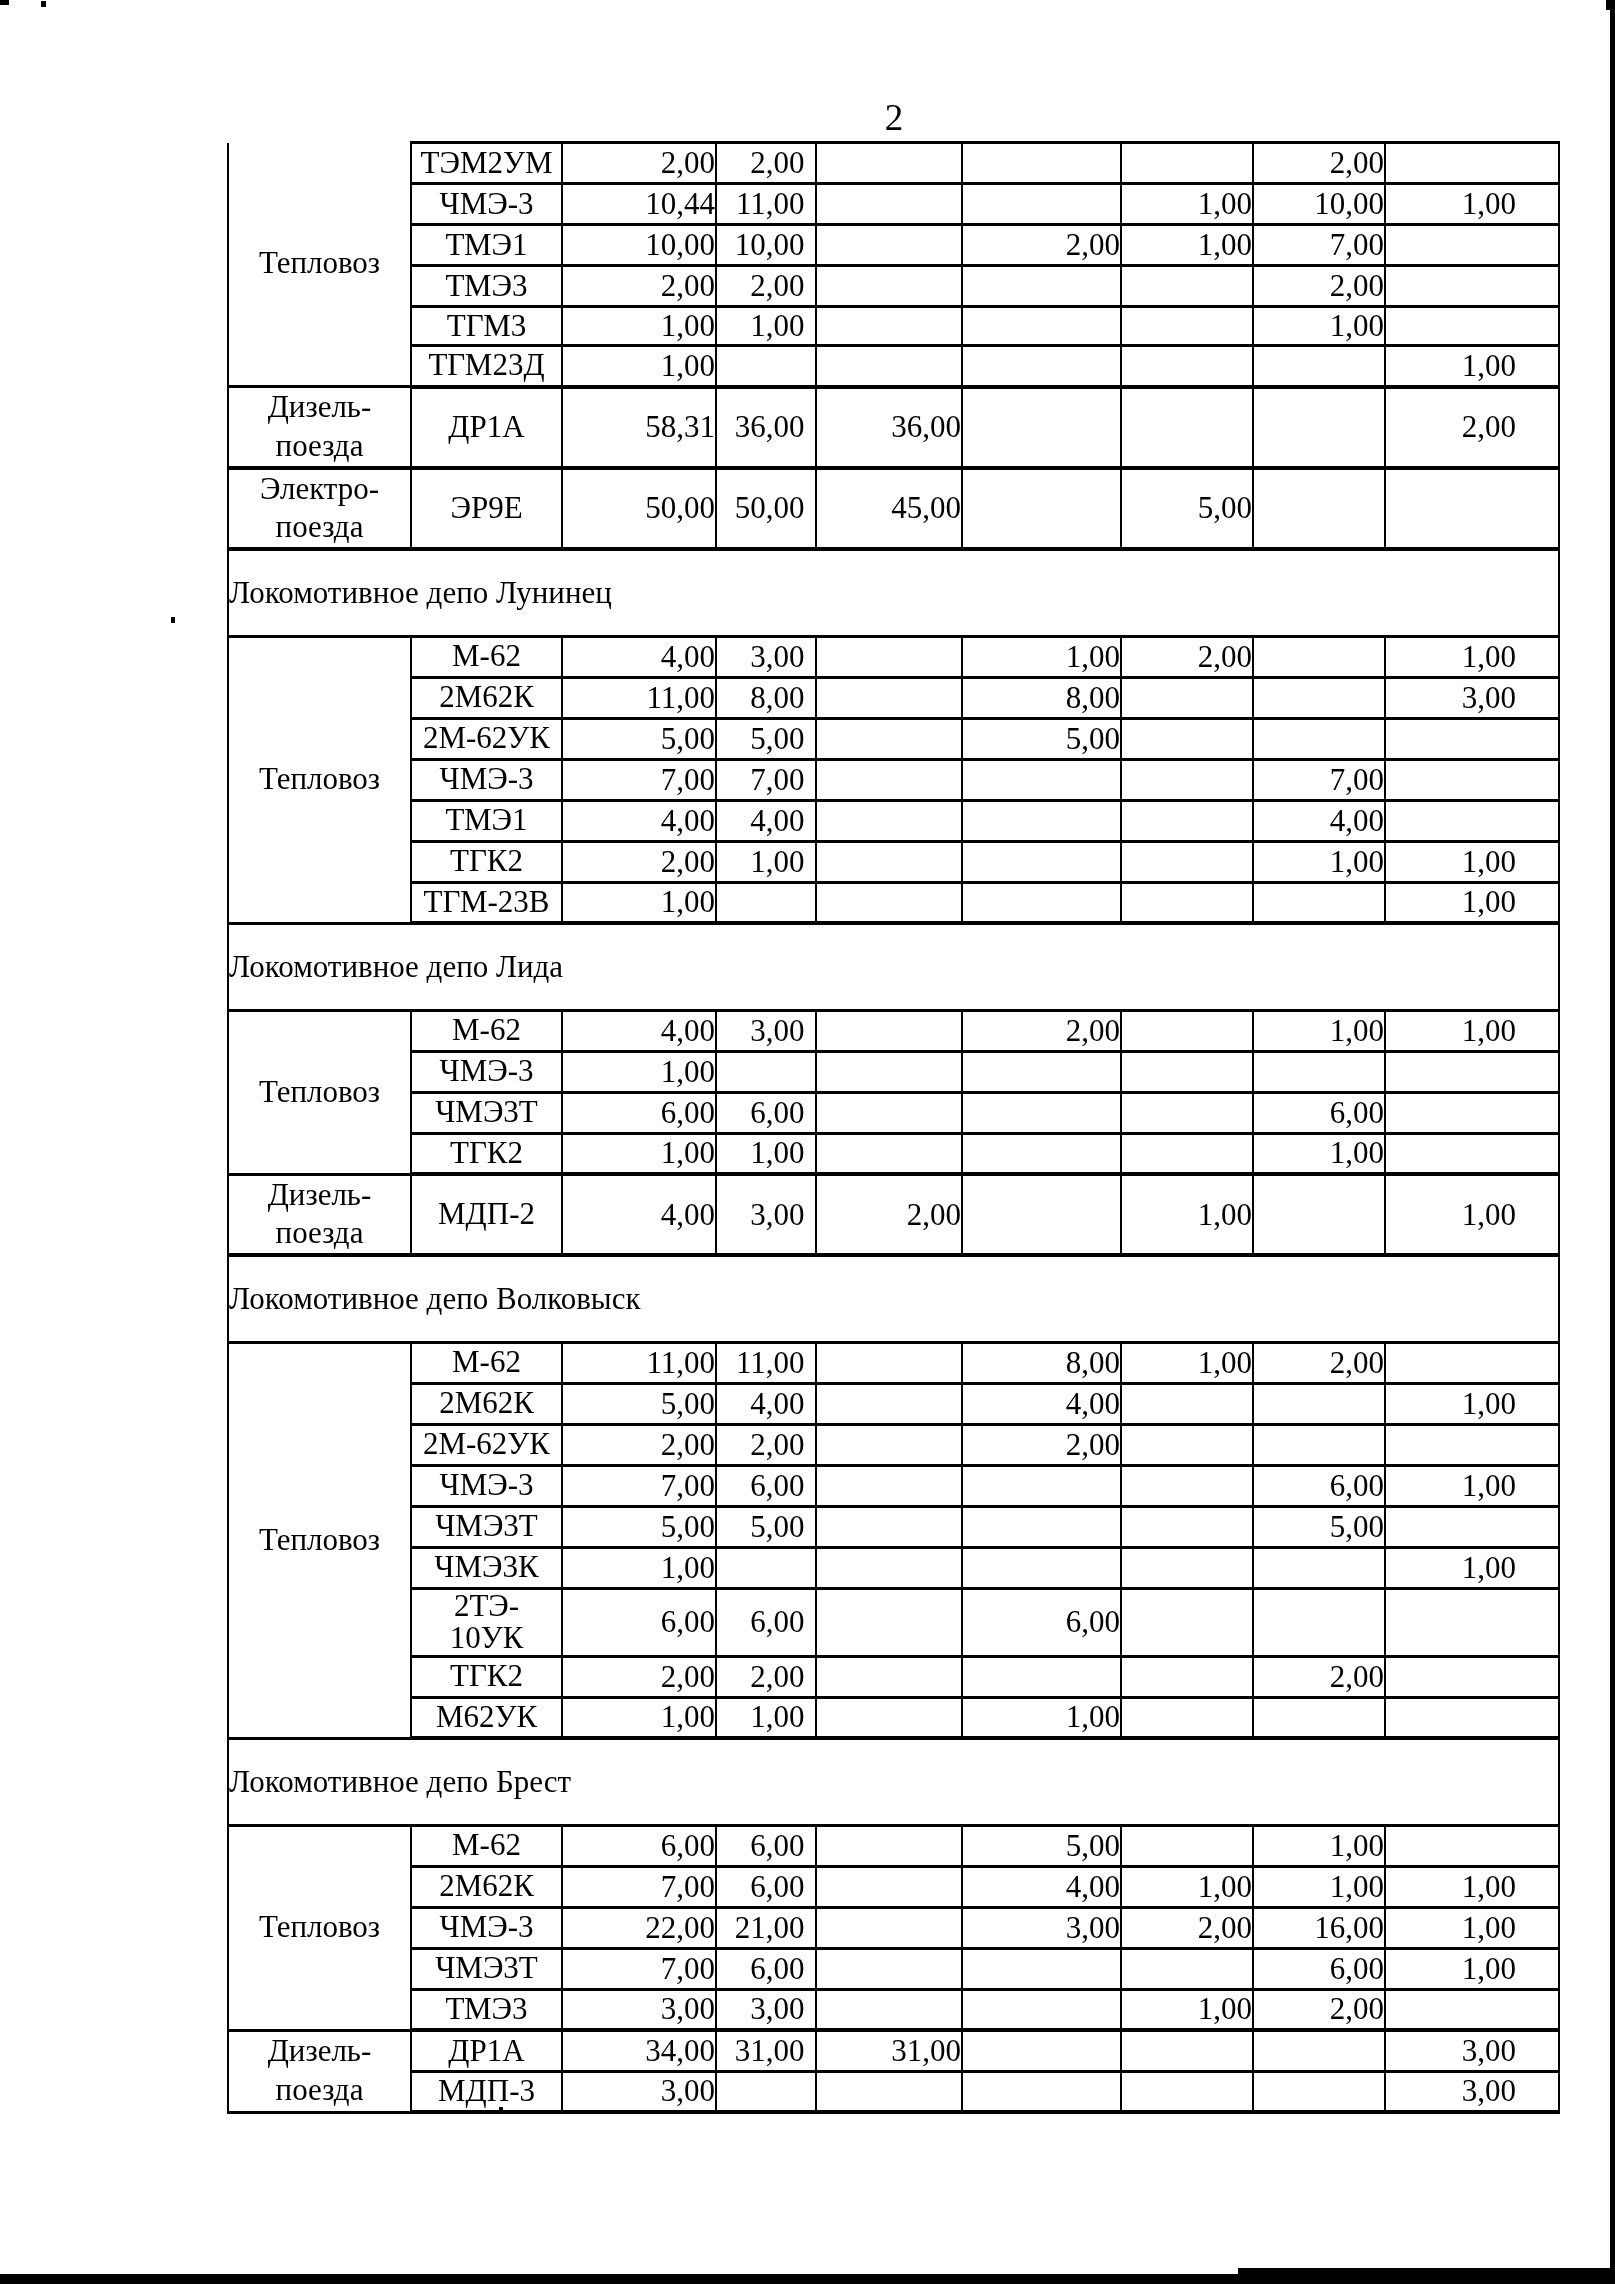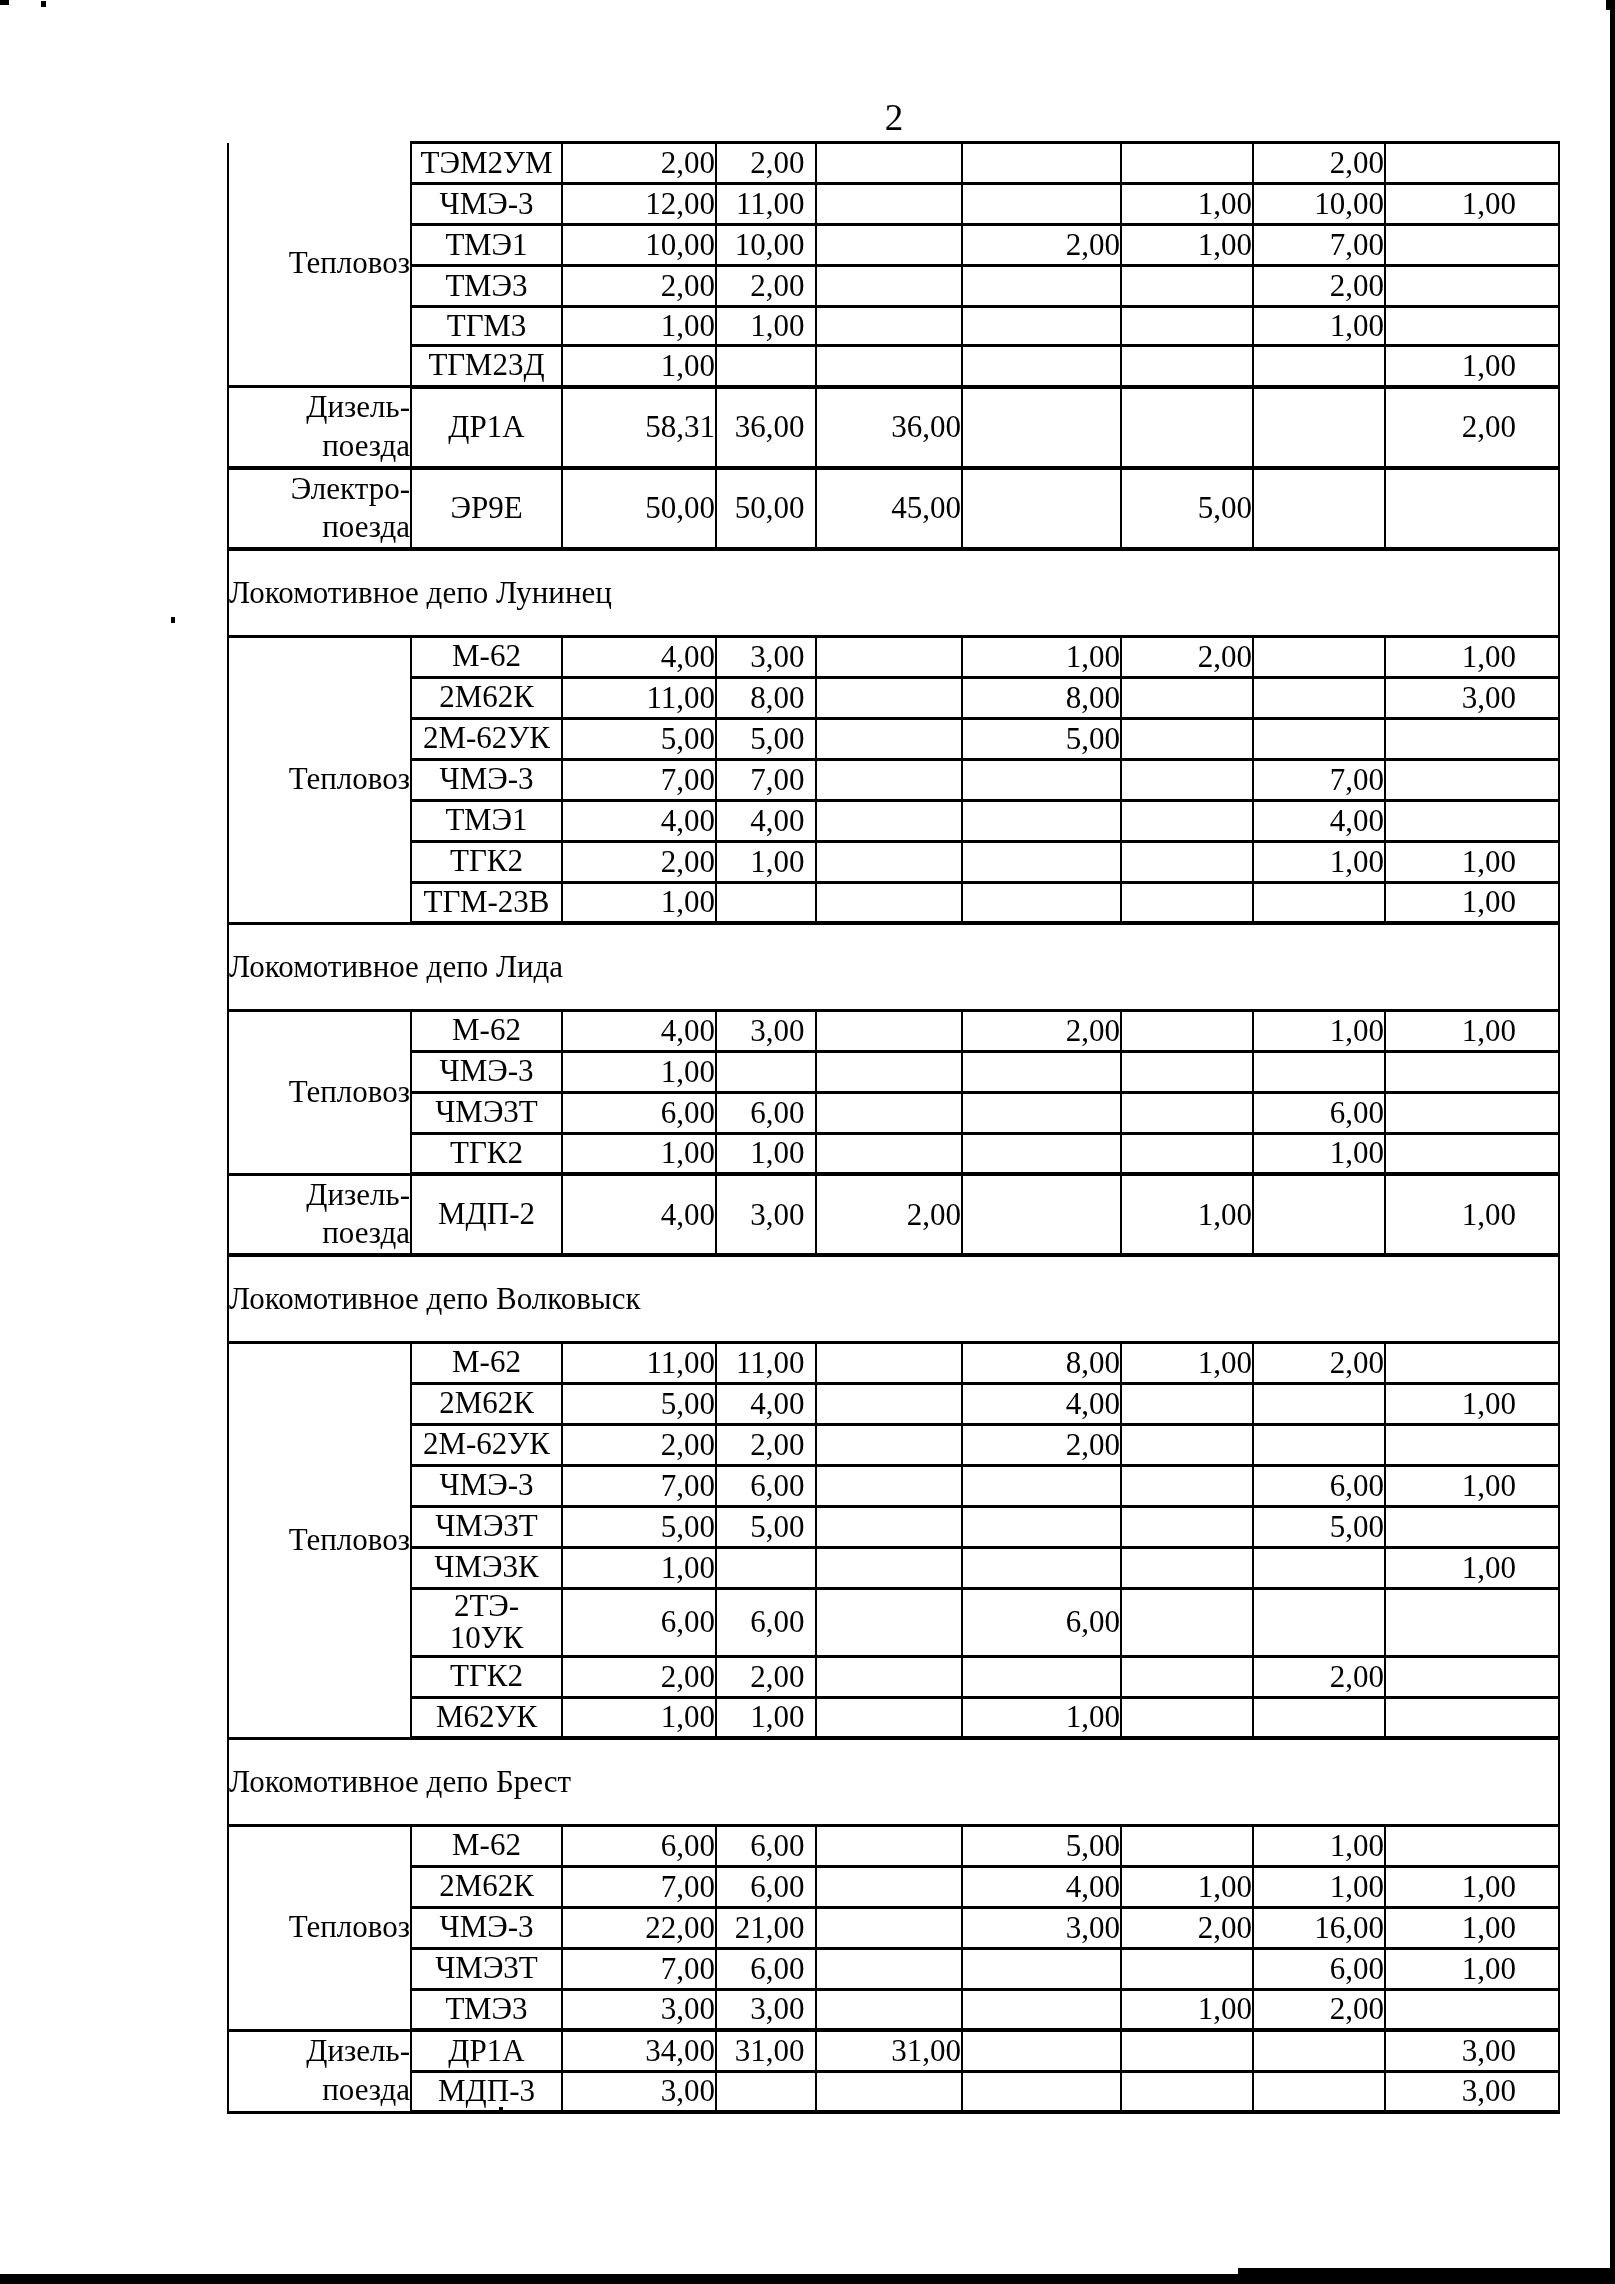--- a/index.html
+++ b/index.html
@@ -27,21 +27,21 @@
   table.loco td{
     border:2px solid #000;
     border-top:0;
     border-bottom-width:3.3px;
     font-size:31px;
     vertical-align:middle;
     padding:0;
     overflow:hidden;
   }
   td.cat{
-    text-align:right;
+    text-align:center;
     white-space:pre-line;
     line-height:1.25;
     border-bottom-width:4.6px;
   }
   td.model{
     text-align:center;
     white-space:pre-line;
     line-height:1.05;
   }
   td.val{ text-align:right; padding-right:25px; }
@@ -93,21 +93,21 @@
           <td class="val c1">2,00</td>
           <td class="val c2">2,00</td>
           <td class="val c3"></td>
           <td class="val c4"></td>
           <td class="val c5"></td>
           <td class="val c6">2,00</td>
           <td class="val c7"></td>
         </tr>
         <tr style="height: 41px;">
           <td class="model">ЧМЭ-3</td>
-          <td class="val c1">12,00</td>
+          <td class="val c1">10,44</td>
           <td class="val c2">11,00</td>
           <td class="val c3"></td>
           <td class="val c4"></td>
           <td class="val c5">1,00</td>
           <td class="val c6">10,00</td>
           <td class="val c7">1,00</td>
         </tr>
         <tr style="height: 41px;">
           <td class="model">ТМЭ1</td>
           <td class="val c1">10,00</td>

